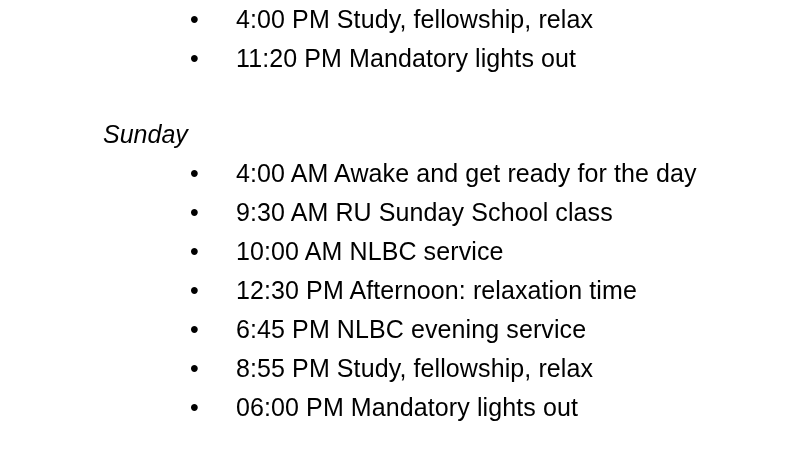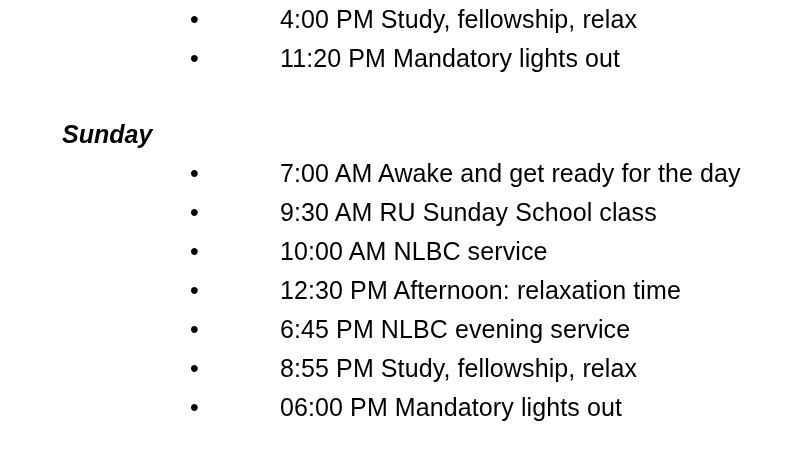--- a/index.html
+++ b/index.html
@@ -37,28 +37,27 @@
   }
   .bullet-item .dot {
     position: absolute;
     left: 190px;
     top: 0;
     font-size: 25px;
     line-height: 39px;
   }
   .bullet-item .txt {
     display: block;
-    margin-left: 44px;
   }
   .section-heading {
     font-size: 25px;
     line-height: 39px;
-    font-weight: bold;
+    font-weight: normal;
     font-style: italic;
-    padding-left: 62px;
+    padding-left: 103px;
     margin: 0;
   }
   .spacer {
     height: 37px;
   }
   .group-top {
     padding-top: 0px;
   }
 </style>
 </head>
@@ -77,21 +76,21 @@
     </li>
   </ul>
 
   <div class="spacer"></div>
 
   <div class="section-heading">Sunday</div>
 
   <ul class="bullet-list">
     <li class="bullet-item">
       <span class="dot">•</span>
-      <span class="txt">7:00 AM Awake and get ready for the day</span>
+      <span class="txt">4:00 AM Awake and get ready for the day</span>
     </li>
     <li class="bullet-item">
       <span class="dot">•</span>
       <span class="txt">9:30 AM RU Sunday School class</span>
     </li>
     <li class="bullet-item">
       <span class="dot">•</span>
       <span class="txt">10:00 AM NLBC service</span>
     </li>
     <li class="bullet-item">

